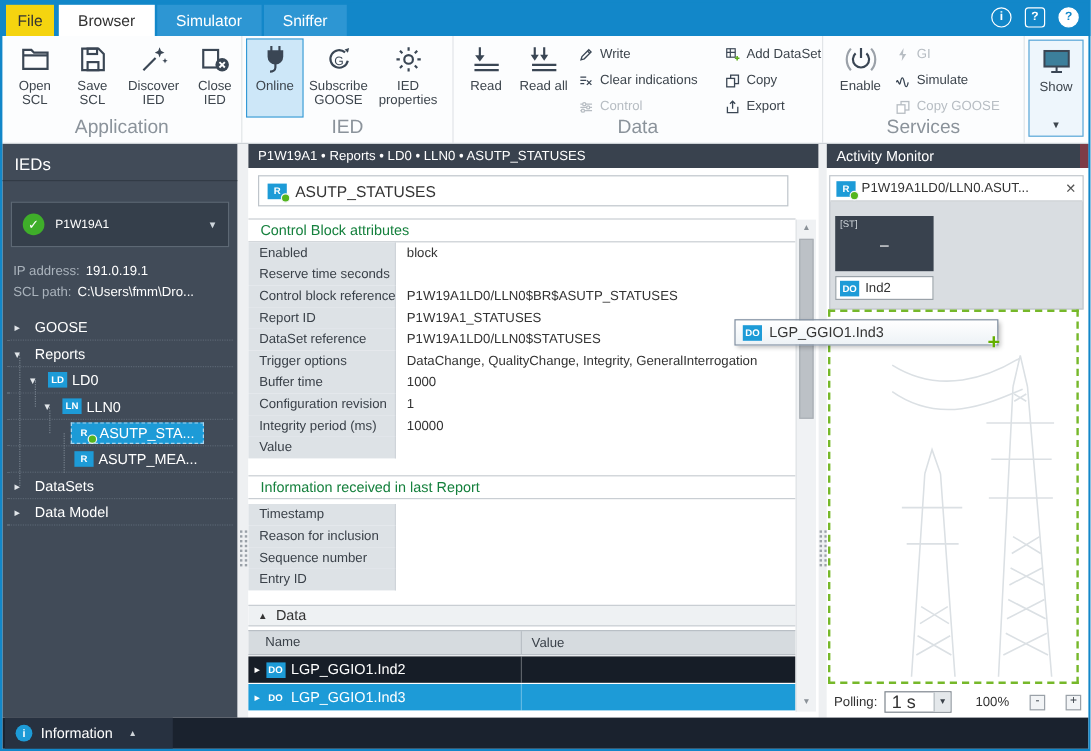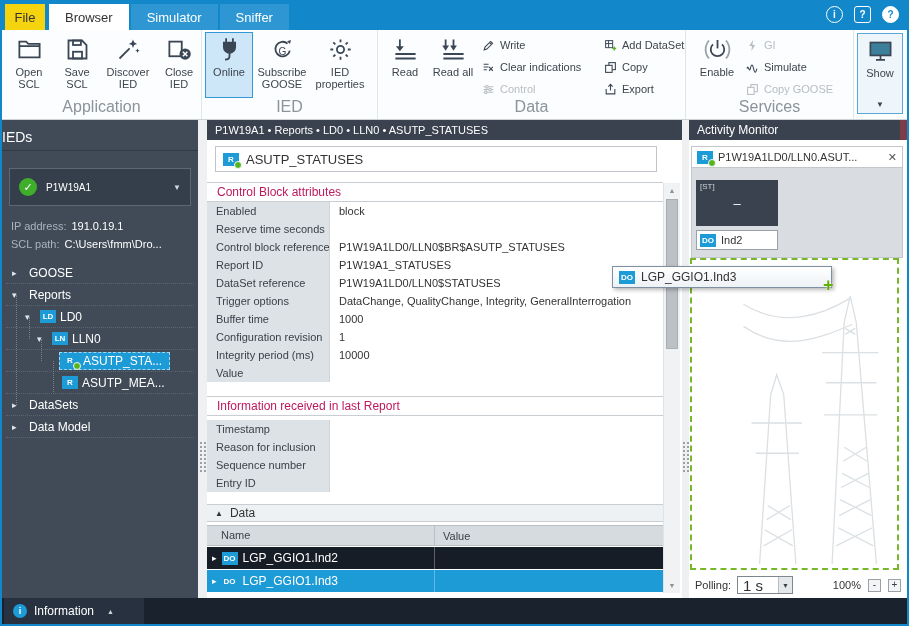--- a/index.html
+++ b/index.html
@@ -46,21 +46,21 @@
 
   
   .badge{background:#1d9bd7;color:#fff;font-weight:bold;font-size:8px;line-height:13px;height:13px;min-width:16px;
          padding:0 1px;text-align:center;display:inline-block;flex:none}
   .badge.dot{position:relative}
   .badge.dot::after{content:"";position:absolute;right:-3px;bottom:-3px;width:6px;height:6px;border-radius:50%;
                     background:#54b51f;border:1px solid #f2f5f7}
 
   
   .sidebar{position:absolute;left:2px;top:120px;width:196px;height:478px;background:#414b58;color:#fff}
-  .side-title{padding:9px 0 5px;font-size:14px}
+  .side-title{padding:9px 10px 5px;font-size:14px}
   .side-rule{height:1px;background:#323b46}
   .device{position:absolute;left:7px;top:48px;width:182px;height:38px;background:#353f4b;border:1px solid #5d6874;
           display:flex;align-items:center;padding:0 9px;gap:9px;cursor:default}
   .chk{width:18px;height:18px;border-radius:50%;background:#3fae2a;color:#fff;font-size:11px;
        display:flex;align-items:center;justify-content:center;flex:none}
   .dname{font-size:10px;flex:1}
   .darr{font-size:8px;color:#cfd6dc}
   .inforow{position:absolute;left:9px;font-size:11px;color:#aab3bc;white-space:nowrap}
   .inforow .val{color:#fff;margin-left:5px}
   .tree{position:absolute;left:0;top:142px;right:0;font-size:12px}
@@ -71,21 +71,21 @@
   .tsel{display:inline-flex;align-items:center;gap:5px;background:#1d9bd7;outline:1px dashed #a8d4ee;outline-offset:-1px;
         padding:2px 8px 2px 3px}
   .tguide{position:absolute;width:0;border-left:1px dotted #76808c}
 
   
   .main{position:absolute;left:207px;top:120px;width:475px;height:478px;background:#fff}
   .main-head{height:20px;background:#39424e;color:#fff;font-size:11px;line-height:20px;padding-left:8px;white-space:nowrap}
   .title-box{position:absolute;left:8px;top:26px;width:442px;height:26px;border:1px solid #bfc5cb;
              display:flex;align-items:center;gap:7px;padding:0 7px;font-size:13px;color:#333}
   .sechead{position:absolute;left:0;width:456px;height:20px;border-top:1px solid #c9ced3;border-bottom:1px solid #c9ced3;
-           font-size:12px;color:#be185d;line-height:18px;padding-left:10px;background:#fff}
+           font-size:12px;color:#15803d;line-height:18px;padding-left:10px;background:#fff}
   .attrs{position:absolute;left:0;width:456px}
   .attr-row{display:flex;height:18px}
   .attr-label{width:123px;background:#dde2e6;border-right:1px solid #cfd4d9;font-size:11px;color:#3a4149;
               line-height:18px;padding-left:9px;flex:none;white-space:nowrap}
   .attr-value{flex:1;font-size:11px;color:#333;line-height:18px;padding-left:9px;white-space:nowrap;overflow:hidden}
   .data-sec{position:absolute;left:0;top:384px;width:456px;height:18px;background:#eef1f3;
             border-top:1px solid #c9ced3;border-bottom:1px solid #c9ced3;display:flex;align-items:center;gap:7px;
             padding-left:8px;font-size:12px;color:#333}
   .sec-arrow{font-size:8px;color:#333}
   .thead{position:absolute;left:0;top:405px;width:456px;height:21px;background:#d6dbdf;border-top:1px solid #b9bfc5;
@@ -125,21 +125,21 @@
         display:flex;align-items:center;gap:5px;padding:0 3px;font-size:11px;color:#333}
   .dropzone{position:absolute;left:1px;top:138px;width:209px;height:312px;border:2px dashed #76b82a}
   .watermark{position:absolute;right:2px;bottom:2px;width:152px;height:292px;color:#dbe0e4}
   .watermark svg{width:100%;height:100%}
   .act-footer{position:absolute;left:0;top:452px;width:218px;height:26px;display:flex;align-items:center;gap:6px;
               padding:0 6px;font-size:11px;color:#333}
   .combo{width:56px;height:18px;border:1px solid #7e868e;background:#fff;display:flex;align-items:center}
   .combo .cv{flex:1;padding-left:5px;font-size:15px}
   .combo .ca{width:14px;height:100%;background:#e4e8eb;border-left:1px solid #b7bdc3;font-size:7px;color:#3a4149;
              display:flex;align-items:center;justify-content:center}
-  .zoomgrp{margin-left:auto;display:flex;align-items:center;gap:7px}
+  .zoomgrp{margin-left:auto;display:flex;align-items:center;gap:17px}
   .zbtn{width:13px;height:13px;border:1px solid #9aa1a8;background:#f2f4f6;font-size:10px;line-height:10px;
         text-align:center;color:#3a4149}
 
   
   .ghost{position:absolute;left:612px;top:266px;width:220px;height:22px;background:linear-gradient(#ffffff,#edf2f6);
          border:1px solid #7f8ea0;box-shadow:2px 2px 4px rgba(0,0,0,.28);display:flex;align-items:center;gap:6px;
          padding:0 6px;font-size:12px;color:#333;z-index:30}
   .ghost-plus{position:absolute;left:823px;top:275px;font-size:18px;font-weight:bold;color:#64b000;z-index:31;
               text-shadow:0 0 2px #fff}
 

